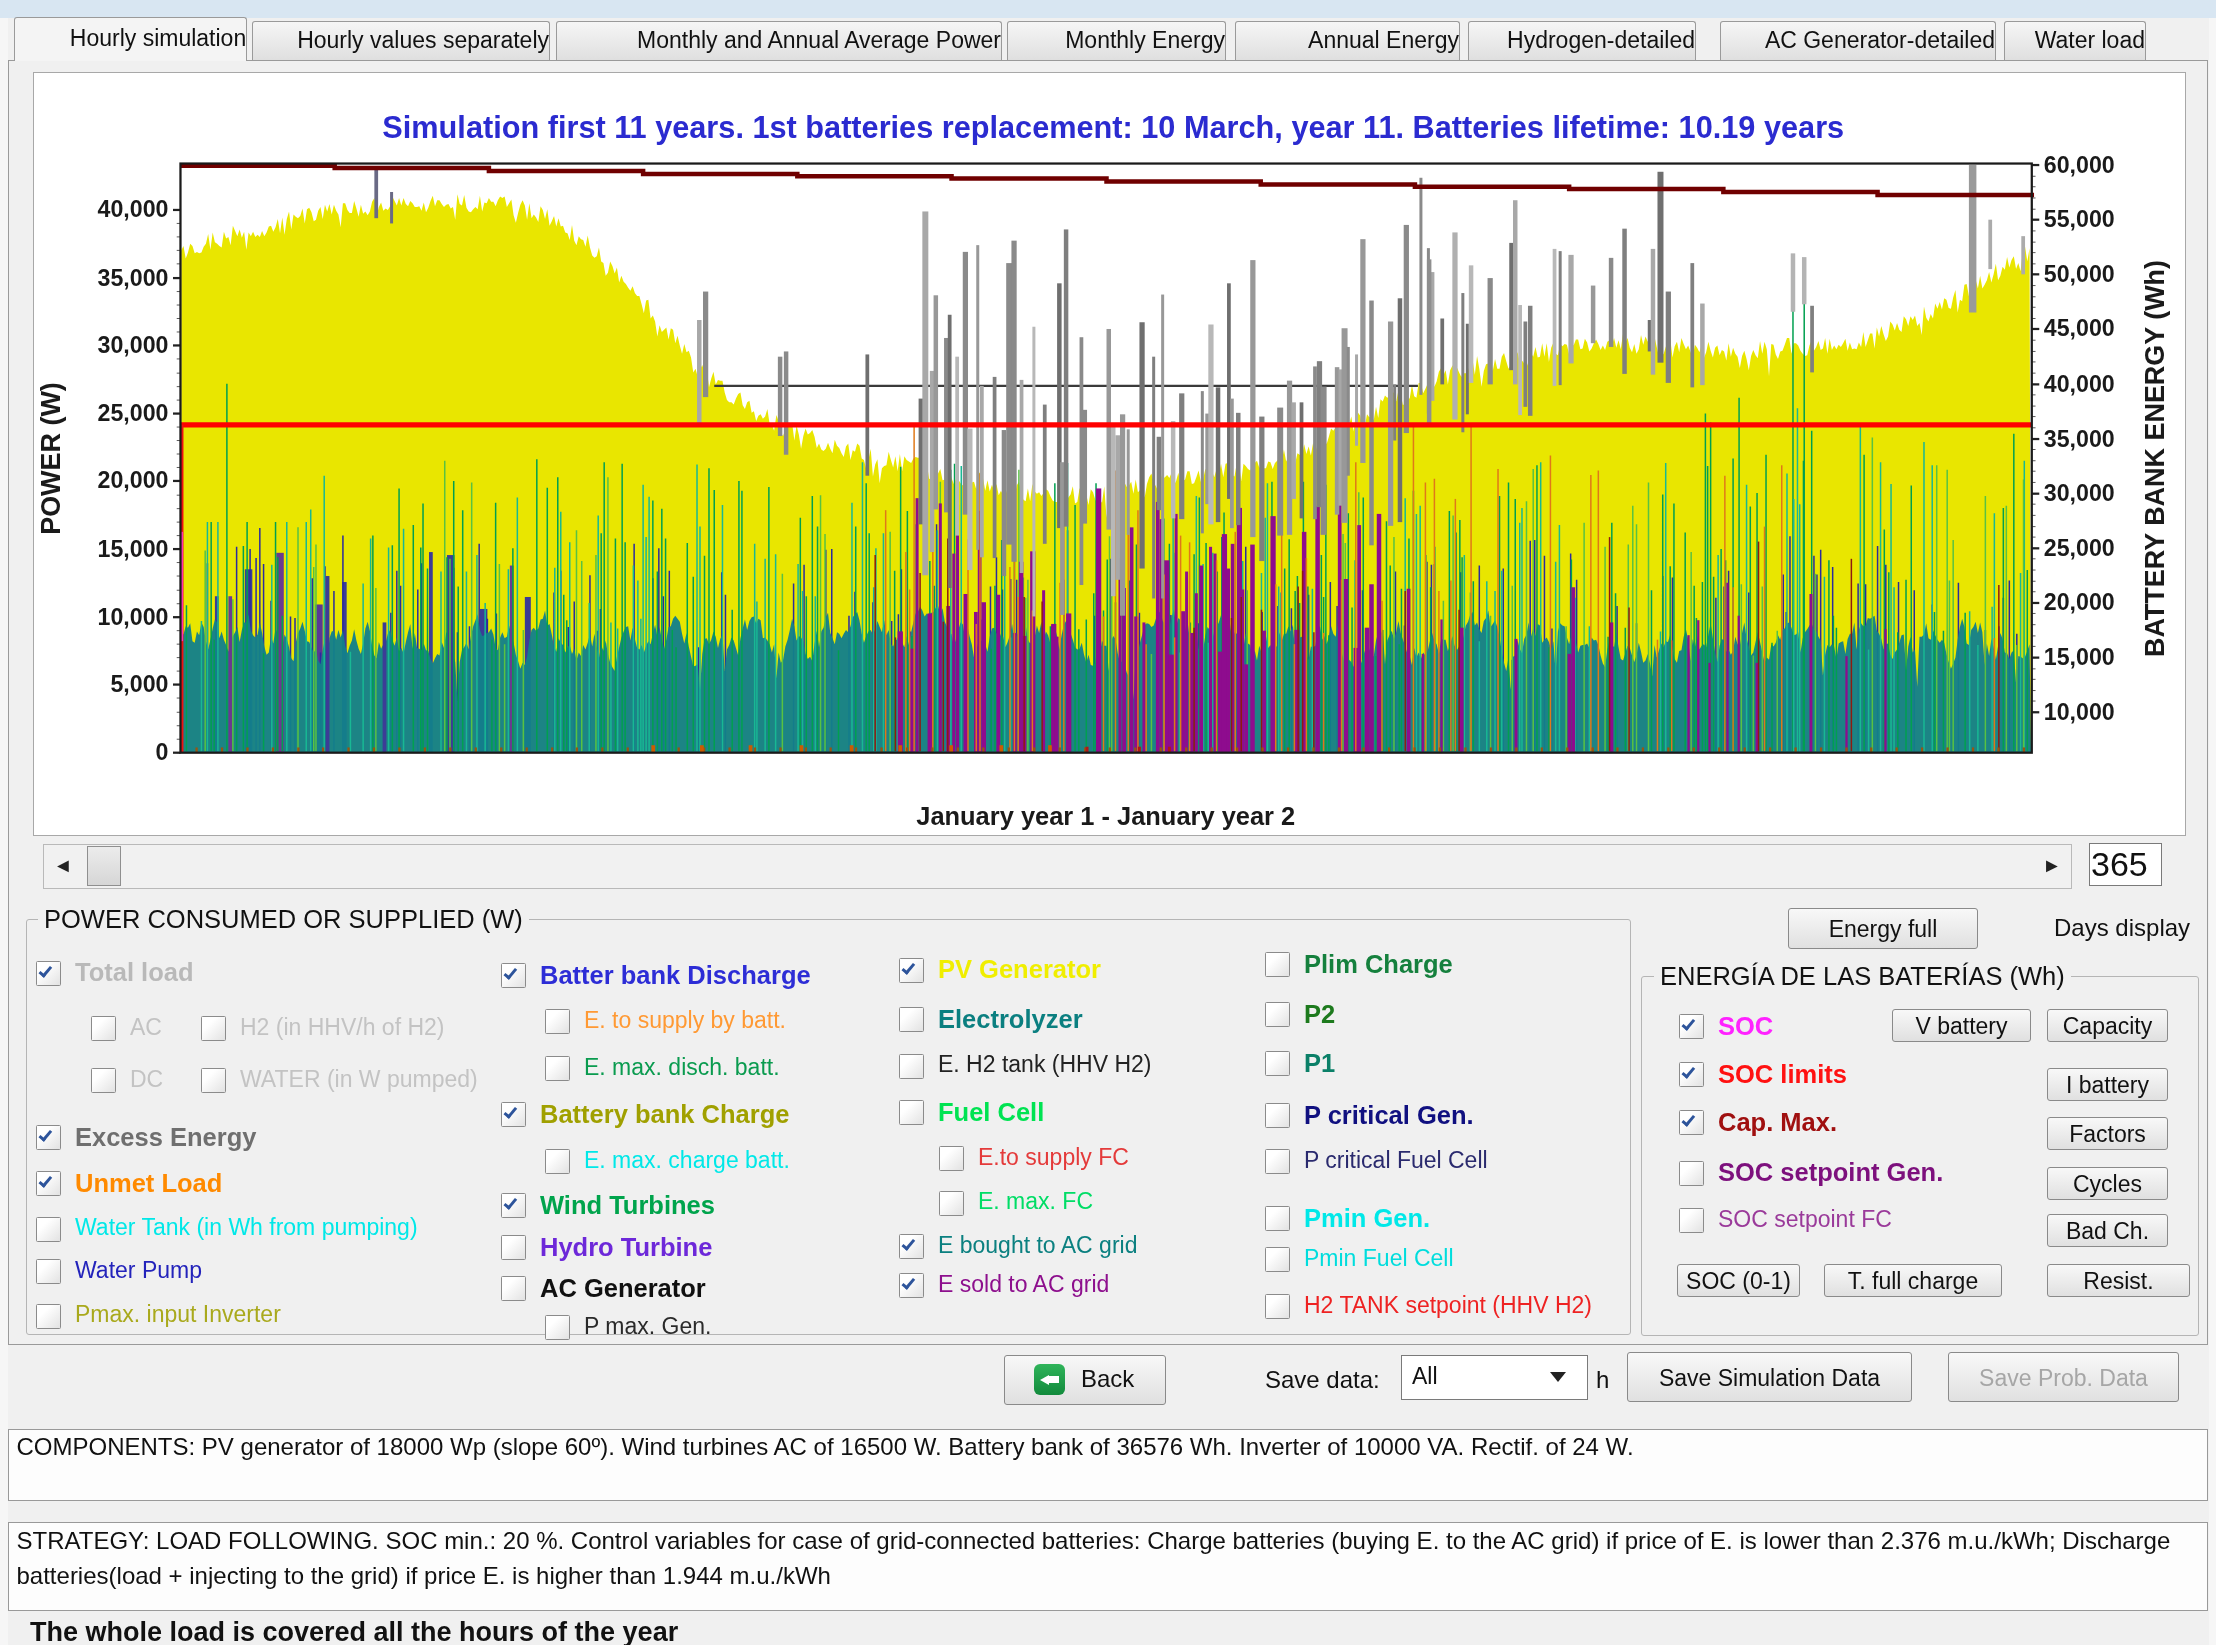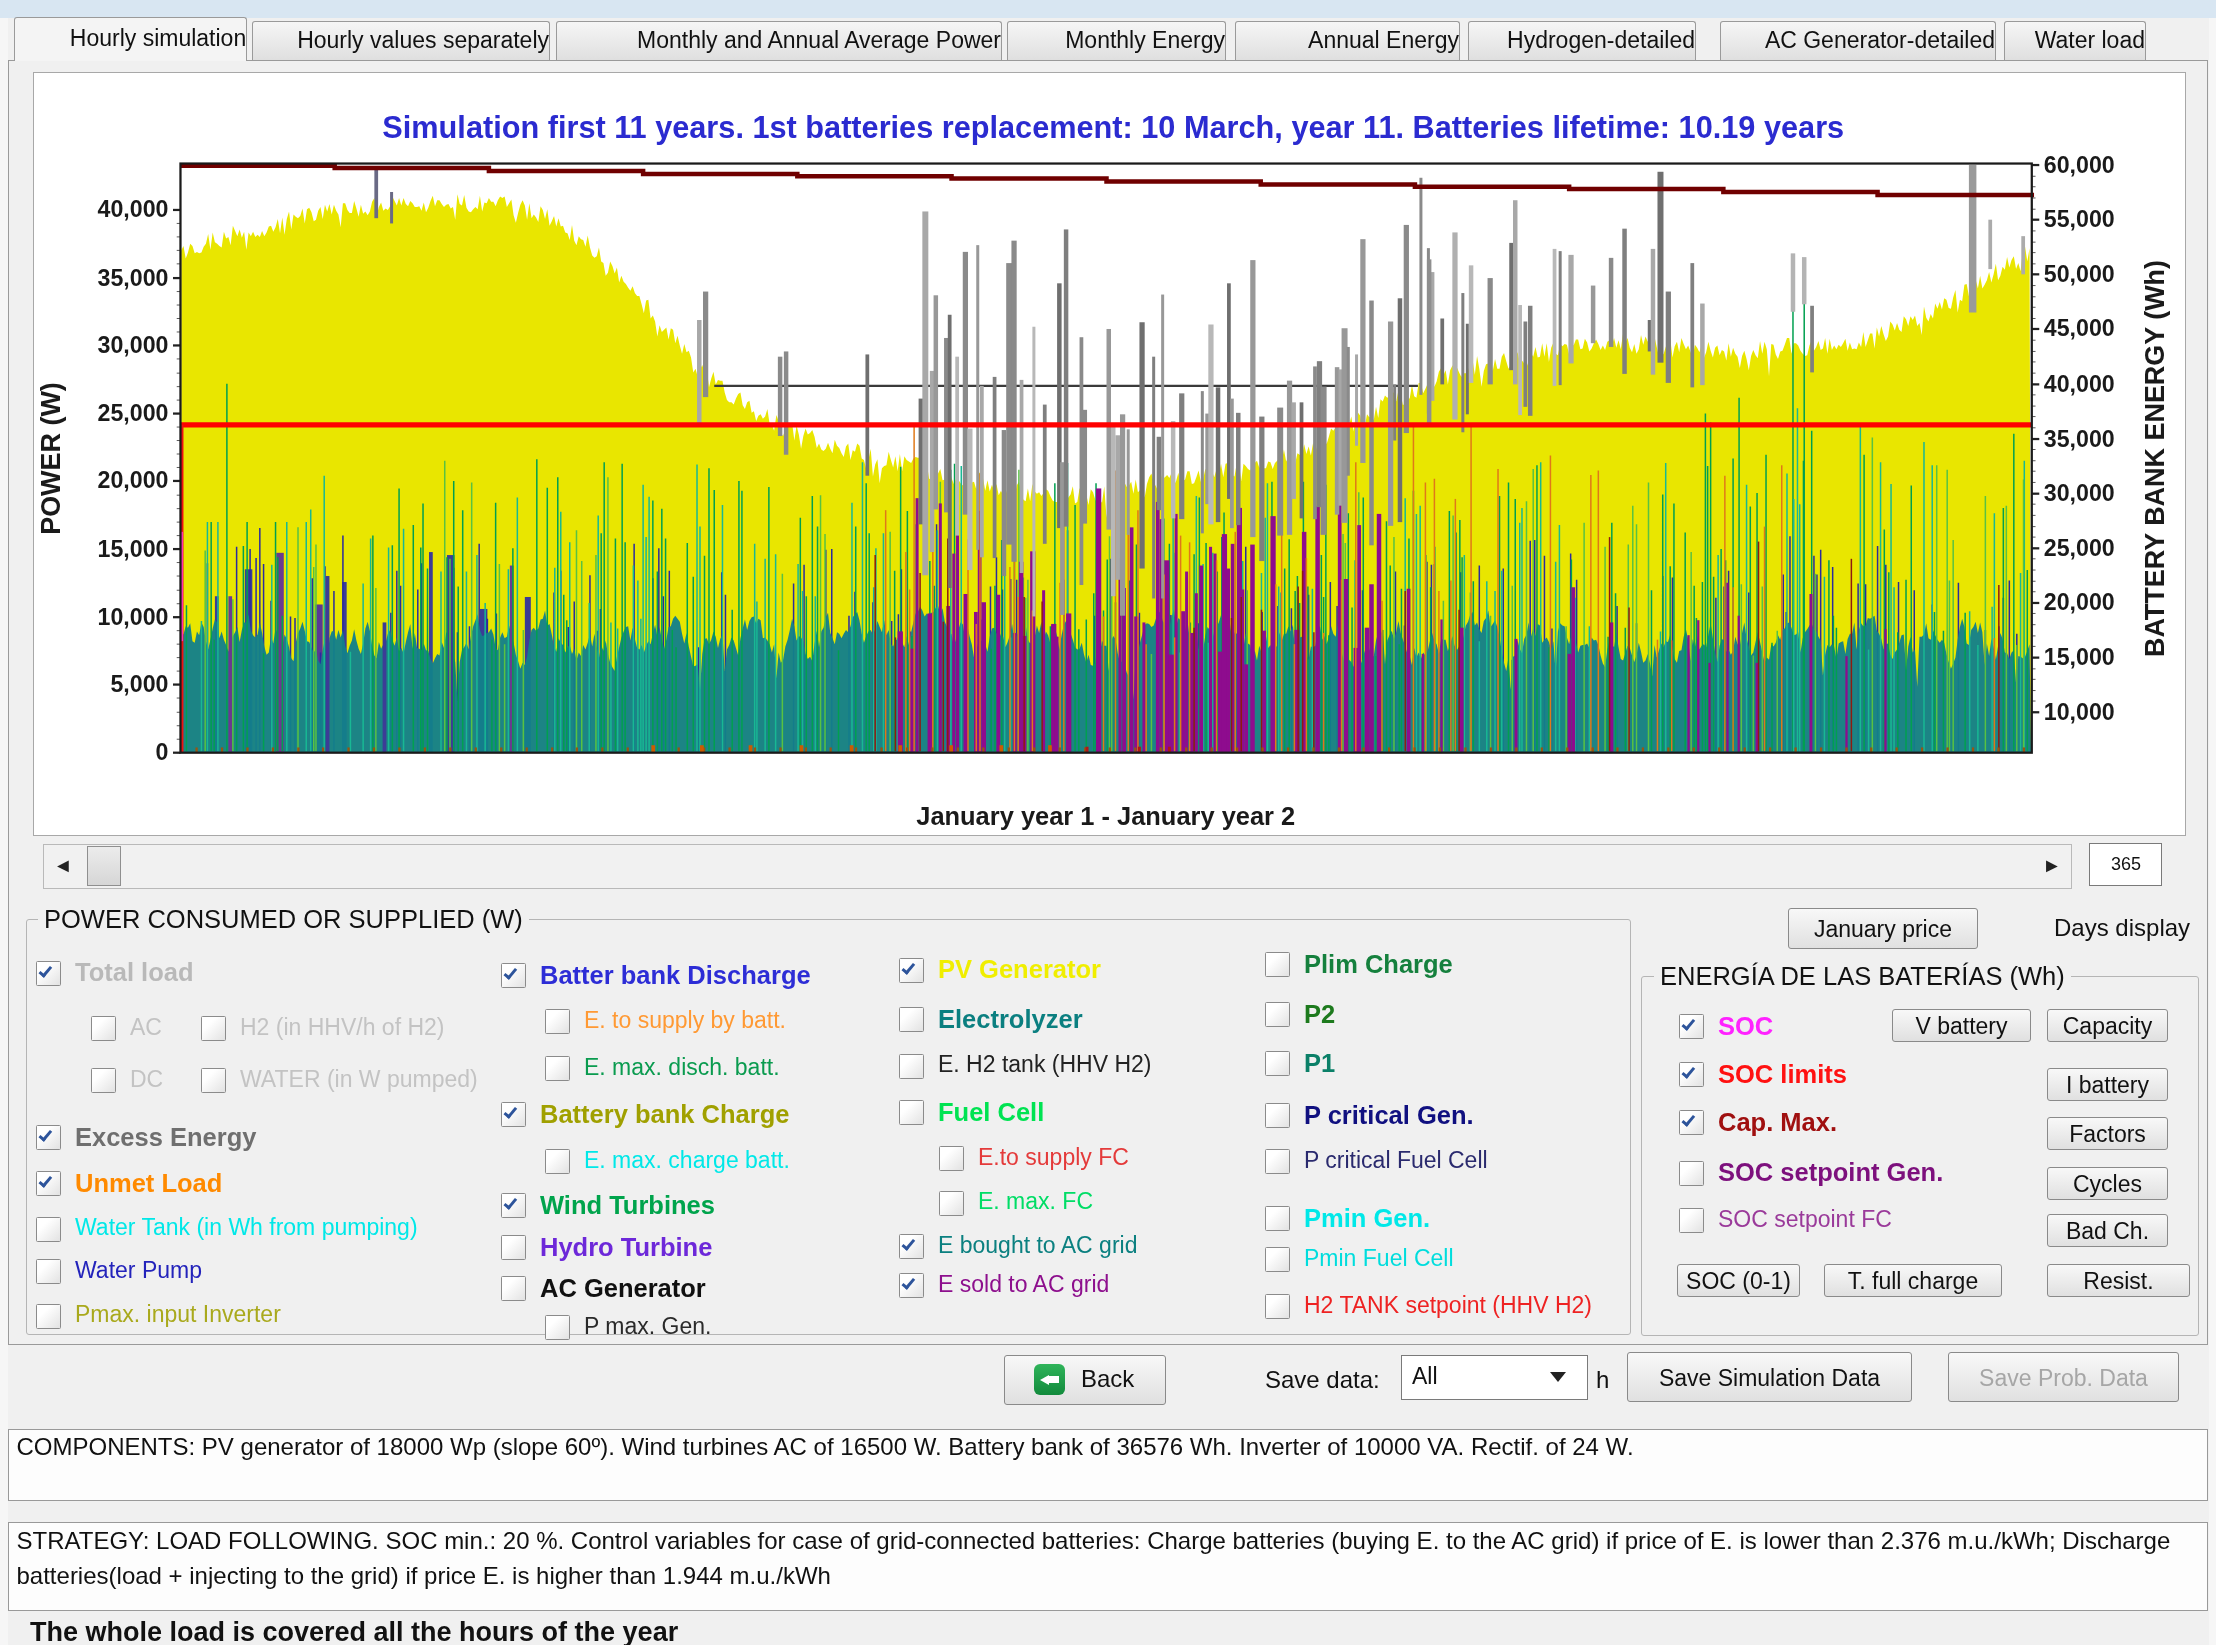--- a/index.html
+++ b/index.html
@@ -530,21 +530,21 @@
 <path d="M199,614 V760" stroke="#ff30b0" stroke-width="3" fill="none"></path>
 <rect x="197" y="122" width="2473" height="787" fill="none" stroke="#1a1a1a" stroke-width="3"></rect>
 <text x="1433" y="1006" text-anchor="middle" font-size="34" font-weight="bold" fill="#1a1a1a" font-family="Liberation Sans, sans-serif">January year 1 - January year 2</text>
 </svg>
 </div>
 
 <div class="abs" style="left:43px;top:844px;width:2029px;height:45px;background:#f1f1f1;border:0.7px solid #b9b9b9"></div>
 <div class="abs" style="left:43px;top:844px;width:40px;height:45px;text-align:center;line-height:43px;font-size:19.5px;color:#222">◄</div>
 <div class="abs" style="left:2032px;top:844px;width:40px;height:45px;text-align:center;line-height:43px;font-size:19.5px;color:#222">►</div>
 <div class="abs" style="left:87px;top:846px;width:34px;height:40px;background:linear-gradient(#ececec,#d6d6d6);border:0.7px solid #8f8f8f"></div>
-<div class="abs" style="left:2089px;top:843px;width:73px;height:43px;background:#fff;border:0.7px solid #7a7a7a;text-align:left;padding-left:21px;line-height:41px;font-size:18px;color:#111">365</div>
+<div class="abs" style="left:2089px;top:843px;width:73px;height:43px;background:#fff;border:0.7px solid #7a7a7a;text-align:left;padding-left:1px;line-height:41px;font-size:34px;color:#111">365</div>
 
 <div class="gbox" style="left:26px;top:919px;width:1605px;height:416px"></div>
 <div class="glab" style="left:38px;top:905px">POWER CONSUMED OR SUPPLIED (W)</div>
 
 <div class="gbox" style="left:1641px;top:976px;width:558px;height:360px"></div>
 <div class="glab" style="left:1654px;top:962px">ENERGÍA DE LAS BATERÍAS (Wh)</div>
 
 <div class="txt" style="left:2054px;top:914px;font-size:24px;color:#111">Days display</div>
 
 <div class="cb" style="left:36px;top:961px;background:linear-gradient(135deg,#ffffff 30%,#e2e2e2)">
@@ -645,21 +645,21 @@
 <div class="lbl" style="left:1718px;top:1060px;color:#ff1111;font-weight:bold;font-size:25.5px">SOC limits</div>
 <div class="cb" style="left:1679px;top:1110px;background:linear-gradient(135deg,#ffffff 30%,#e2e2e2)">
     <span class="tick"></span>
   </div>
 <div class="lbl" style="left:1718px;top:1108px;color:#a01010;font-weight:bold;font-size:25.5px">Cap. Max.</div>
 <div class="cb" style="left:1679px;top:1161px;background:linear-gradient(135deg,#ffffff 30%,#e2e2e2)"></div>
 <div class="lbl" style="left:1718px;top:1158px;color:#7d107d;font-weight:bold;font-size:25.5px">SOC setpoint Gen.</div>
 <div class="cb" style="left:1679px;top:1208px;background:linear-gradient(135deg,#ffffff 30%,#e2e2e2)"></div>
 <div class="lbl" style="left:1718px;top:1206px;color:#9a3a9a;font-weight:normal;font-size:23px">SOC setpoint FC</div>
 
-<div class="btn" style="left:1788px;top:908px;width:190px;height:41px;font-size:23px;color:#111;font-weight:normal;line-height:41px">January price</div>
+<div class="btn" style="left:1788px;top:908px;width:190px;height:41px;font-size:23px;color:#111;font-weight:normal;line-height:41px">Energy full</div>
 <div class="btn" style="left:1892px;top:1009px;width:139px;height:33px;font-size:23px;color:#111;font-weight:normal;line-height:33px">V battery</div>
 <div class="btn" style="left:2047px;top:1009px;width:121px;height:33px;font-size:23px;color:#111;font-weight:normal;line-height:33px">Capacity</div>
 <div class="btn" style="left:2047px;top:1068px;width:121px;height:33px;font-size:23px;color:#111;font-weight:normal;line-height:33px">I battery</div>
 <div class="btn" style="left:2047px;top:1117px;width:121px;height:33px;font-size:23px;color:#111;font-weight:normal;line-height:33px">Factors</div>
 <div class="btn" style="left:2047px;top:1167px;width:121px;height:33px;font-size:23px;color:#111;font-weight:normal;line-height:33px">Cycles</div>
 <div class="btn" style="left:2047px;top:1214px;width:121px;height:33px;font-size:23px;color:#111;font-weight:normal;line-height:33px">Bad Ch.</div>
 <div class="btn" style="left:2047px;top:1264px;width:143px;height:33px;font-size:23px;color:#111;font-weight:normal;line-height:33px">Resist.</div>
 <div class="btn" style="left:1677px;top:1264px;width:123px;height:33px;font-size:23px;color:#111;font-weight:normal;line-height:33px">SOC (0-1)</div>
 <div class="btn" style="left:1824px;top:1264px;width:178px;height:33px;font-size:23px;color:#111;font-weight:normal;line-height:33px">T. full charge</div>
 <div class="btn" style="left:1627px;top:1352px;width:285px;height:50px;font-size:23px;color:#111;font-weight:normal;line-height:50px">Save Simulation Data</div>

